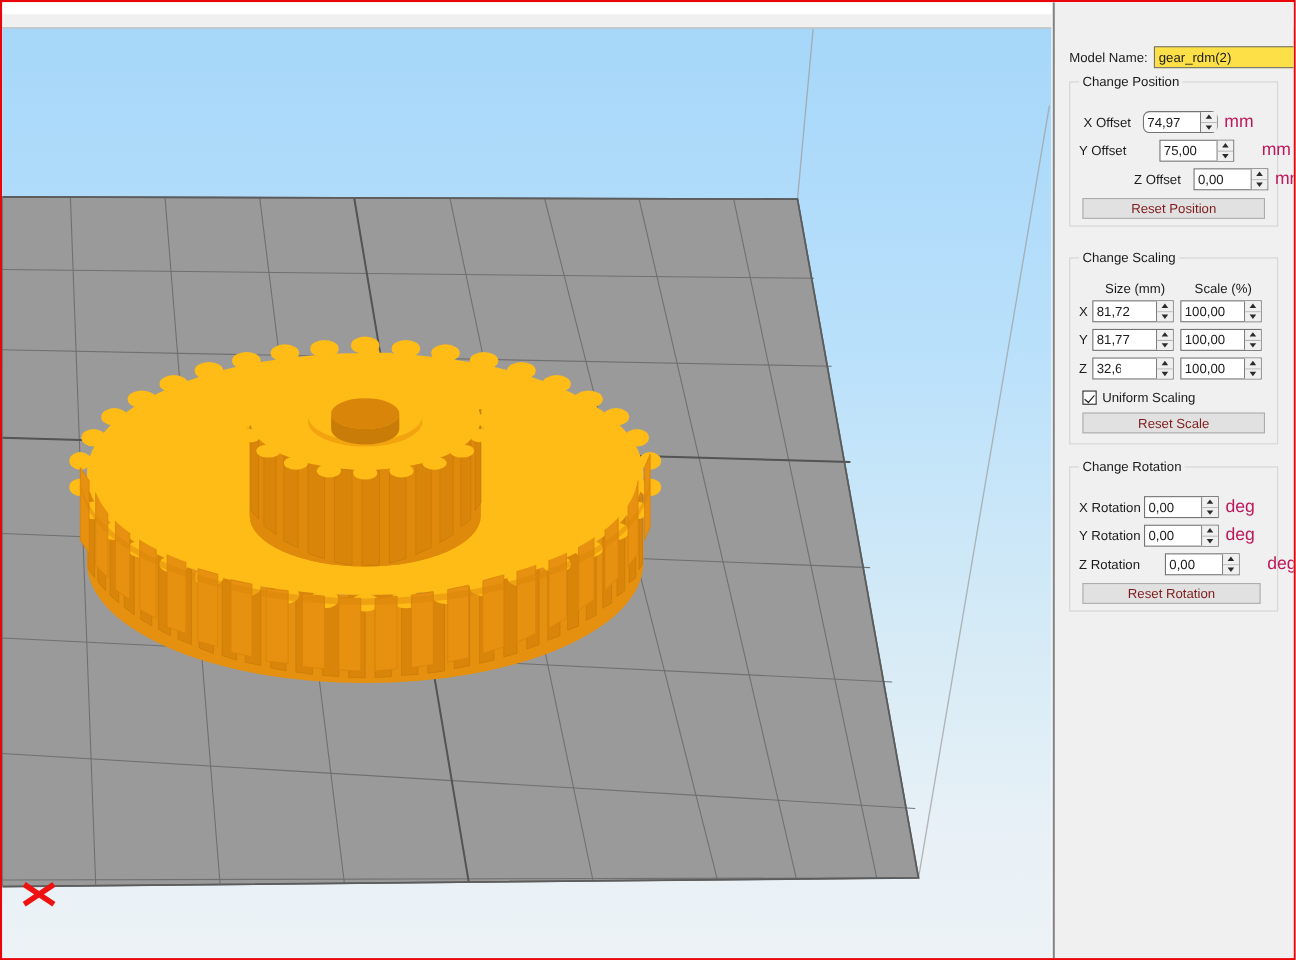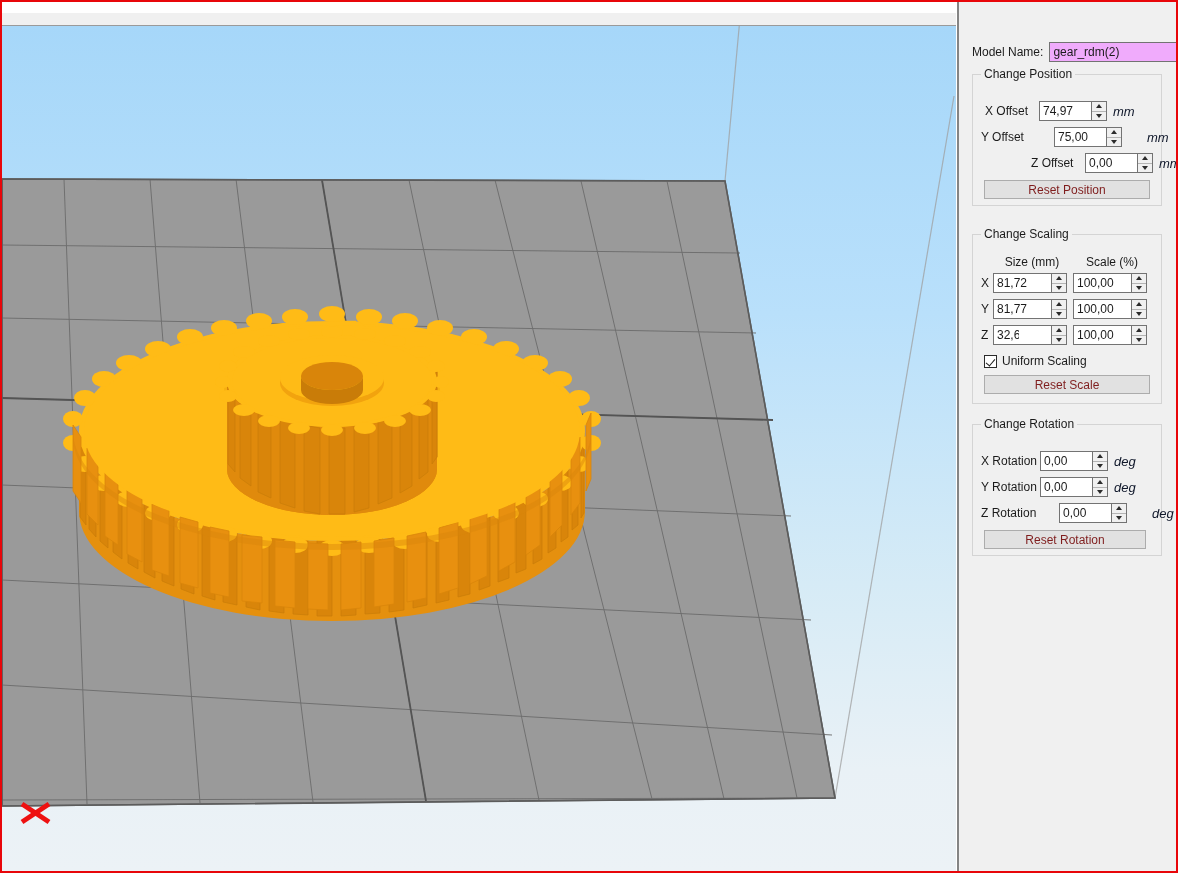--- a/index.html
+++ b/index.html
@@ -73,21 +73,21 @@
     left: 13px; top: 40px;
     display: flex; align-items: center;
     gap: 6px;
   }
   .model-label {
     font-size: 12px; color: #1b1b1b;
     white-space: nowrap;
   }
   .text-input {
     width: 129px; height: 20px;
-    background: #f0abfc;
+    background: #fde047;
     border: 1px solid #737373;
     font-size: 12px; color: #1b1b1b;
     padding: 0 3px;
     line-height: 18px;
     outline: none;
   }
 
   
   .groupbox {
     position: absolute;
@@ -108,24 +108,23 @@
     position: absolute;
     display: flex;
     align-items: center;
   }
   .field-label {
     font-size: 12px;
     color: #1b1b1b;
     white-space: nowrap;
   }
   .unit-label {
-    font-size: 13px;
-    color: #0f172a;
+    font-size: 16px;
+    color: #be185d;
     margin-left: 6px;
-    font-style: italic;
   }
 
   
   .spin {
     position: relative;
     display: inline-flex;
     align-items: stretch;
     height: 20px;
     border: 1px solid #737373;
     background: #ffffff;
@@ -542,21 +541,21 @@
     <div class="model-row">
       <span class="model-label">Model Name:</span>
       <span class="text-input" placeholder="">gear_rdm(2)</span>
     </div>
 
     <div class="groupbox" style="left:13px; top:72px; width:190px; height:132px;">
       <span class="group-title">Change Position</span>
 
       <div class="field-row" style="left:12px; top:26px;">
         <span class="field-label" style="width:54px;">X Offset</span>
-        <span class="spin" style="width:68px;">
+        <span class="spin" style="width:68px;border-radius:6px;">
           <span class="val">74,97</span>
           <span class="btns">
             <span class="up">
                 <i class="arrow-up"></i>
               </span>
             <span class="dn">
                 <i class="arrow-dn"></i>
               </span>
           </span>
         </span>

